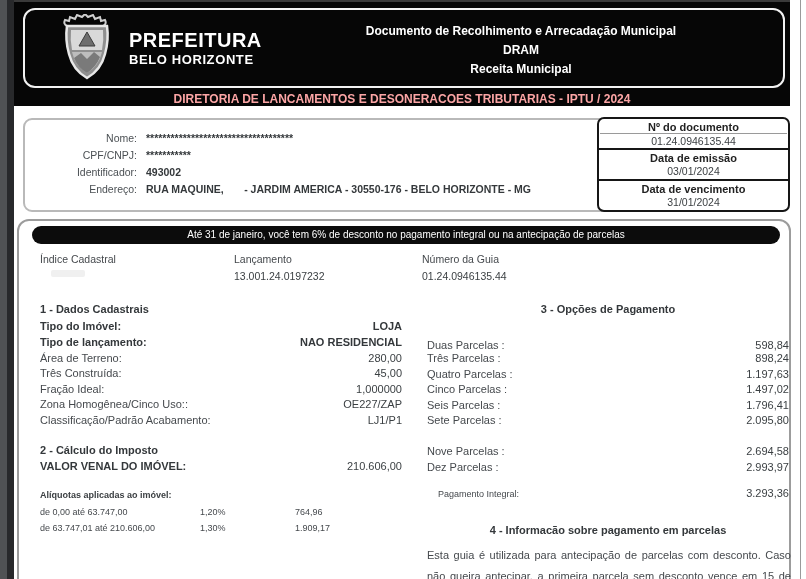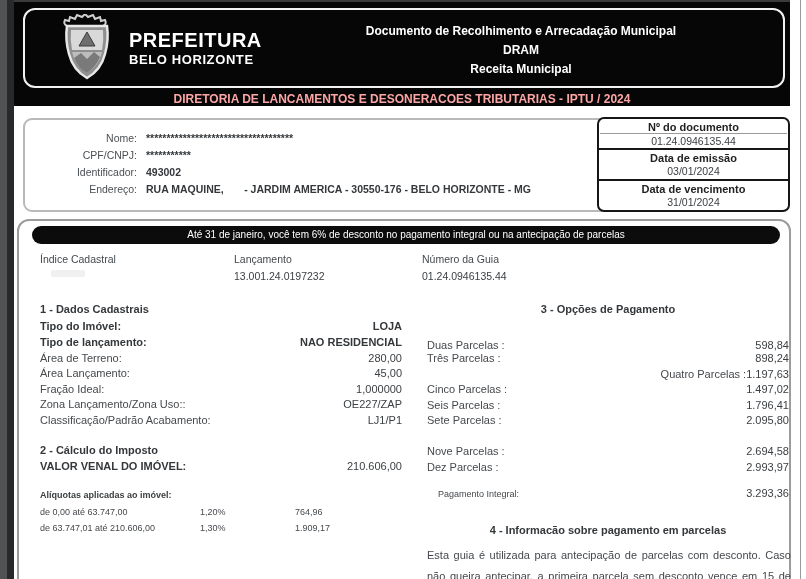--- a/index.html
+++ b/index.html
@@ -158,29 +158,29 @@
     </div>
     <div class="kv-row bold" style="top:115px;">
       <span class="kv-label">Tipo de lançamento:</span>
       <span class="kv-value">NAO RESIDENCIAL</span>
     </div>
     <div class="kv-row" style="top:131px;justify-content:space-between;">
       <span class="kv-label">Área de Terreno:</span>
       <span class="kv-value">280,00</span>
     </div>
     <div class="kv-row" style="top:146px;">
-      <span class="kv-label">Área Lançamento:</span>
+      <span class="kv-label">Três Construída:</span>
       <span class="kv-value">45,00</span>
     </div>
     <div class="kv-row" style="top:162px;">
       <span class="kv-label">Fração Ideal:</span>
       <span class="kv-value">1,000000</span>
     </div>
     <div class="kv-row" style="top:177px;">
-      <span class="kv-label">Zona Lançamento/Zona Uso::</span>
+      <span class="kv-label">Zona Homogênea/Cinco Uso::</span>
       <span class="kv-value">OE227/ZAP</span>
     </div>
     <div class="kv-row" style="top:193px;">
       <span class="kv-label">Classificação/Padrão Acabamento:</span>
       <span class="kv-value">LJ1/P1</span>
     </div>
 
     <div class="sec-title" style="left:21px; top:223px;">2 - Cálculo do Imposto</div>
     <div class="kv-row" style="top:239px;">
       <span class="kv-label" style="font-weight:bold; color:#34383b;">VALOR VENAL DO IMÓVEL:</span>
@@ -201,21 +201,21 @@
     <div class="sec-title" style="left:408px; top:82px; width:362px; text-align:center;">3 - Opções de Pagamento</div>
 
     <div class="pay-row" style="top:116px;align-items:center;">
       <span class="pay-label">Duas Parcelas :</span>
       <span class="pay-value">598,84</span>
     </div>
     <div class="pay-row" style="top:131px;">
       <span class="pay-label">Três Parcelas :</span>
       <span class="pay-value">898,24</span>
     </div>
-    <div class="pay-row" style="top:147px;justify-content:flex-end;">
+    <div class="pay-row" style="top:147px;">
       <span class="pay-label">Quatro Parcelas :</span>
       <span class="pay-value">1.197,63</span>
     </div>
     <div class="pay-row" style="top:162px;">
       <span class="pay-label">Cinco Parcelas :</span>
       <span class="pay-value">1.497,02</span>
     </div>
     <div class="pay-row" style="top:178px;">
       <span class="pay-label">Seis Parcelas :</span>
       <span class="pay-value">1.796,41</span>

